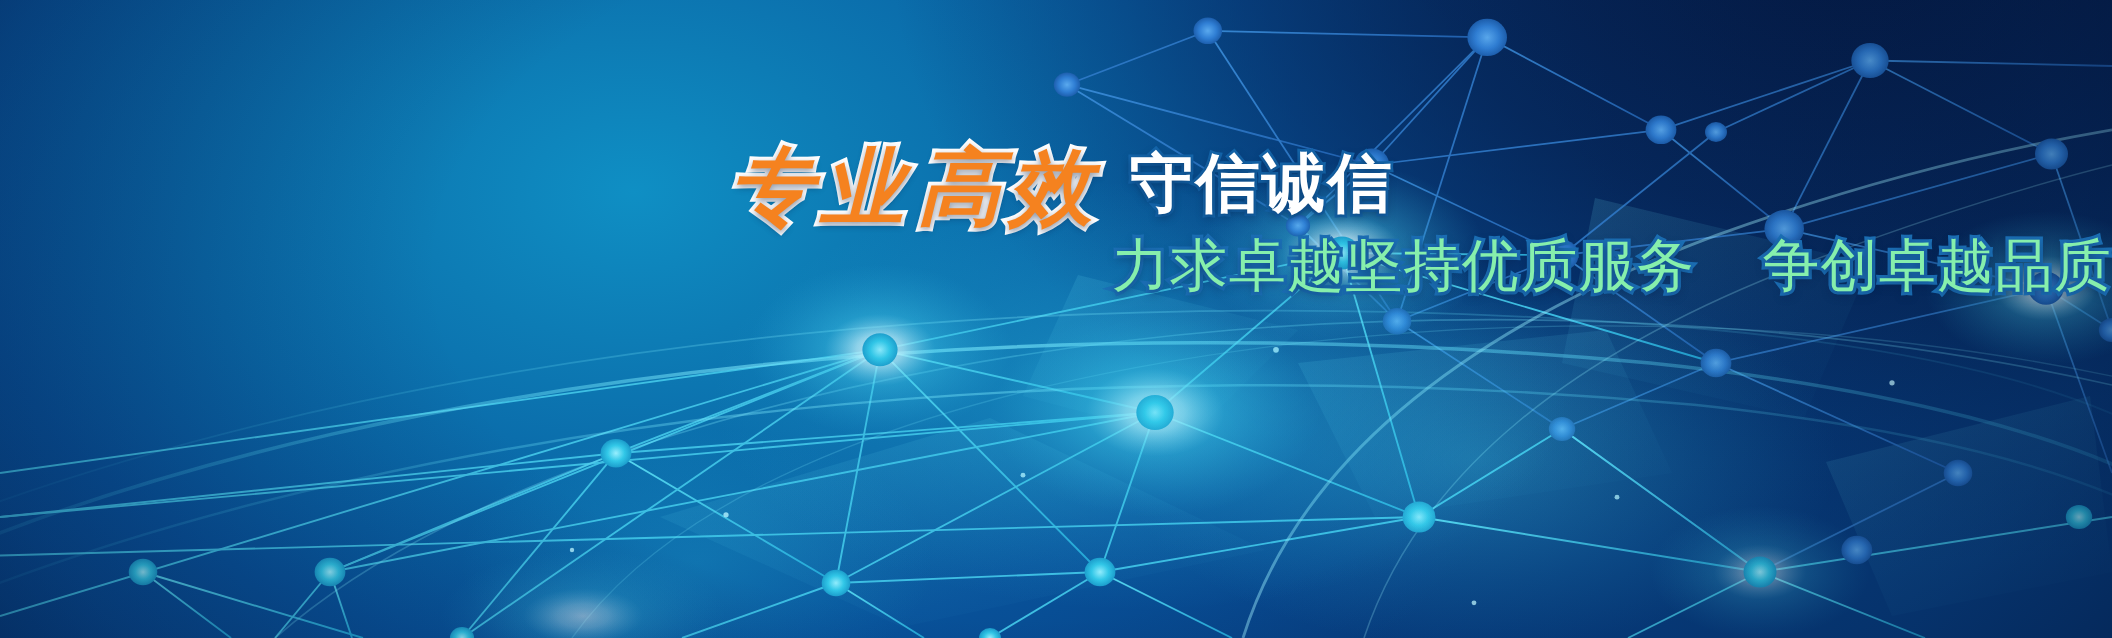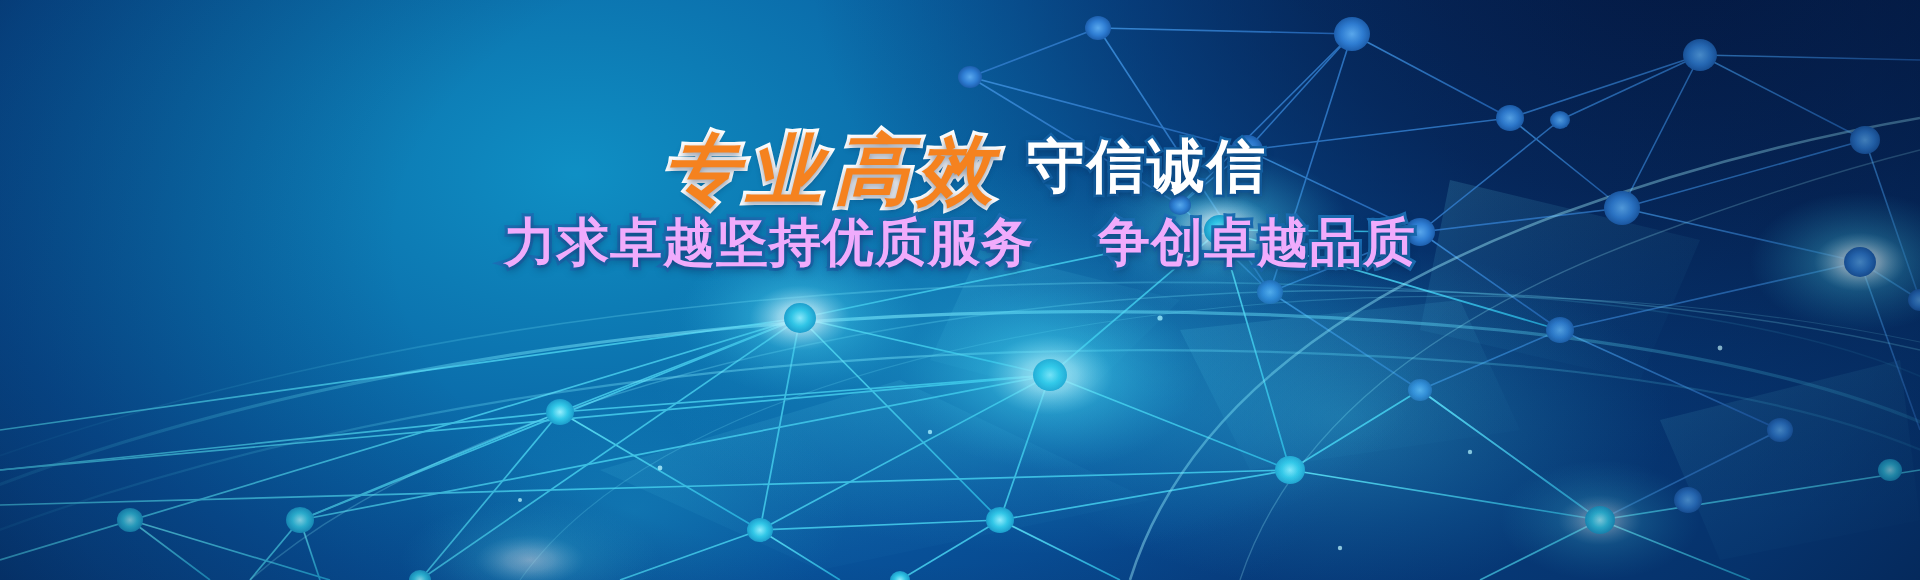--- a/index.html
+++ b/index.html
@@ -63,27 +63,28 @@
     margin-left:22px;
     -webkit-text-stroke:5px #1466ab;
     paint-order:stroke fill;
     text-shadow:0 3px 8px rgba(2,22,60,0.5);
     vertical-align:6px;
   }
   #subline{
     display:block;
     white-space:nowrap;
     font-size:52px;
-    font-weight:700;
-    color:#f0abfc;
+    font-weight:400;
+    color:#86efac;
     letter-spacing:1px;
     line-height:1.08;
     -webkit-text-stroke:6px #1b6fb5;
     paint-order:stroke fill;
     text-shadow:0 3px 9px rgba(2,22,60,0.5);
+    text-align:right;
   }
   .sub-gap{display:inline-block;width:26px;}
 </style>
 </head>
 <body>
 
 <div id="banner">
 
   <div class="layer" id="bg-base"></div>
   <div class="layer" id="bg-darktr"></div>

